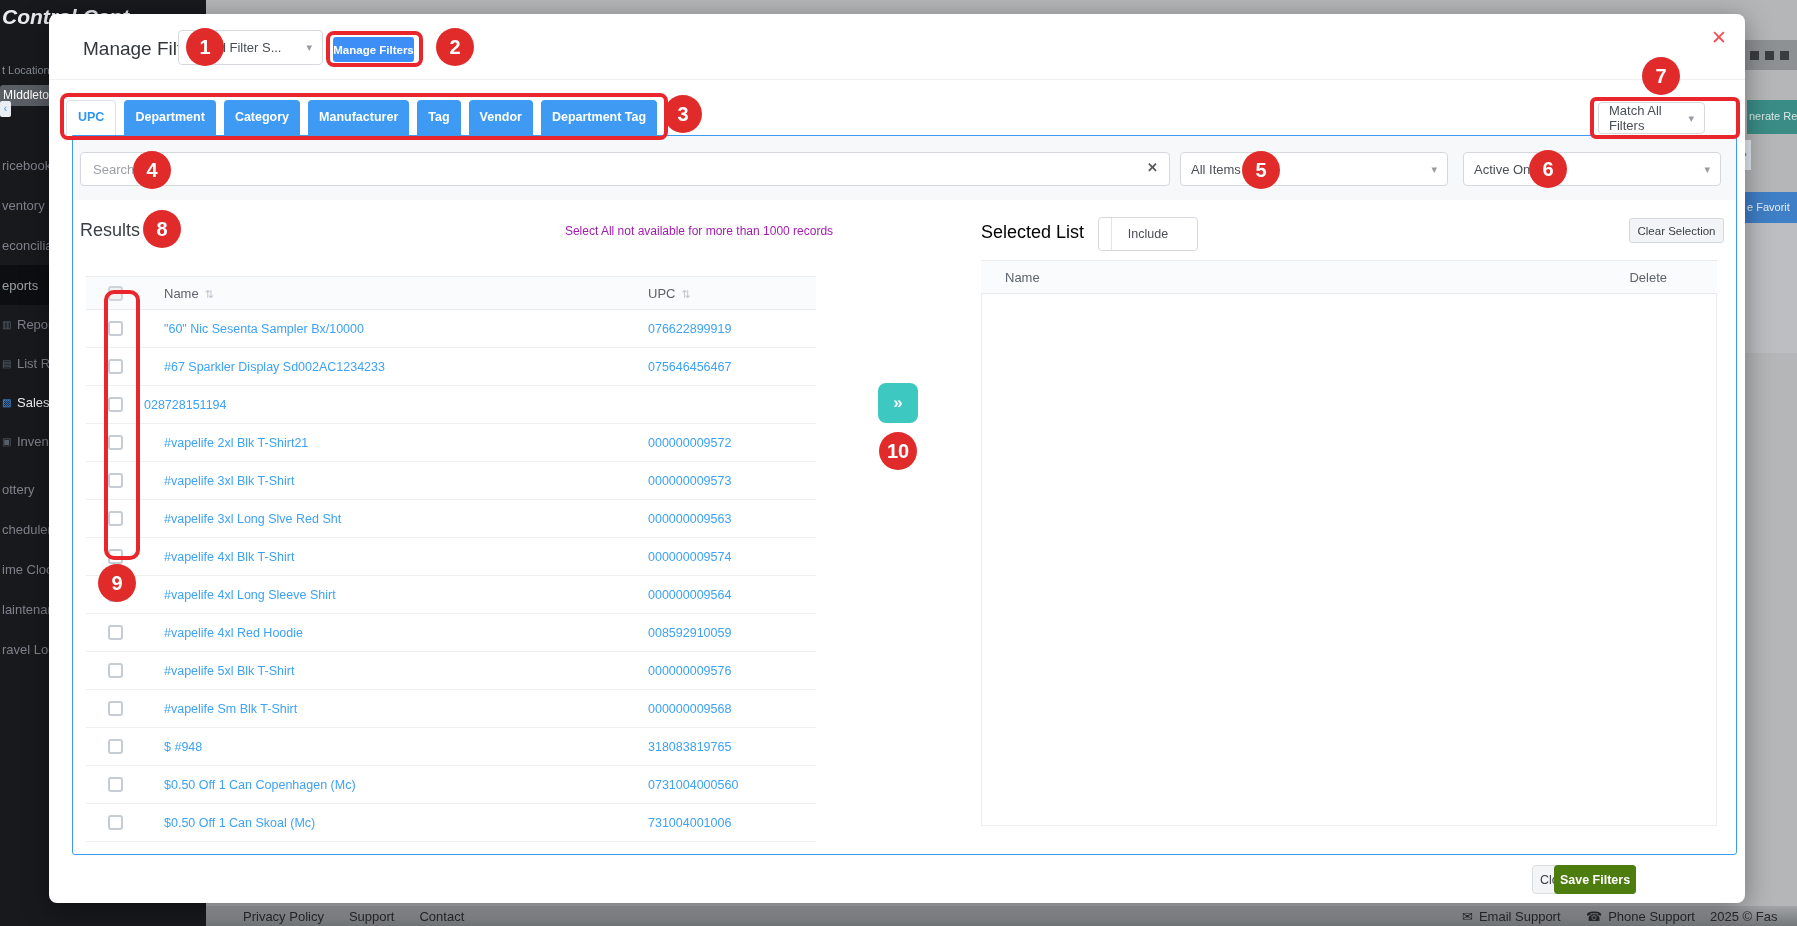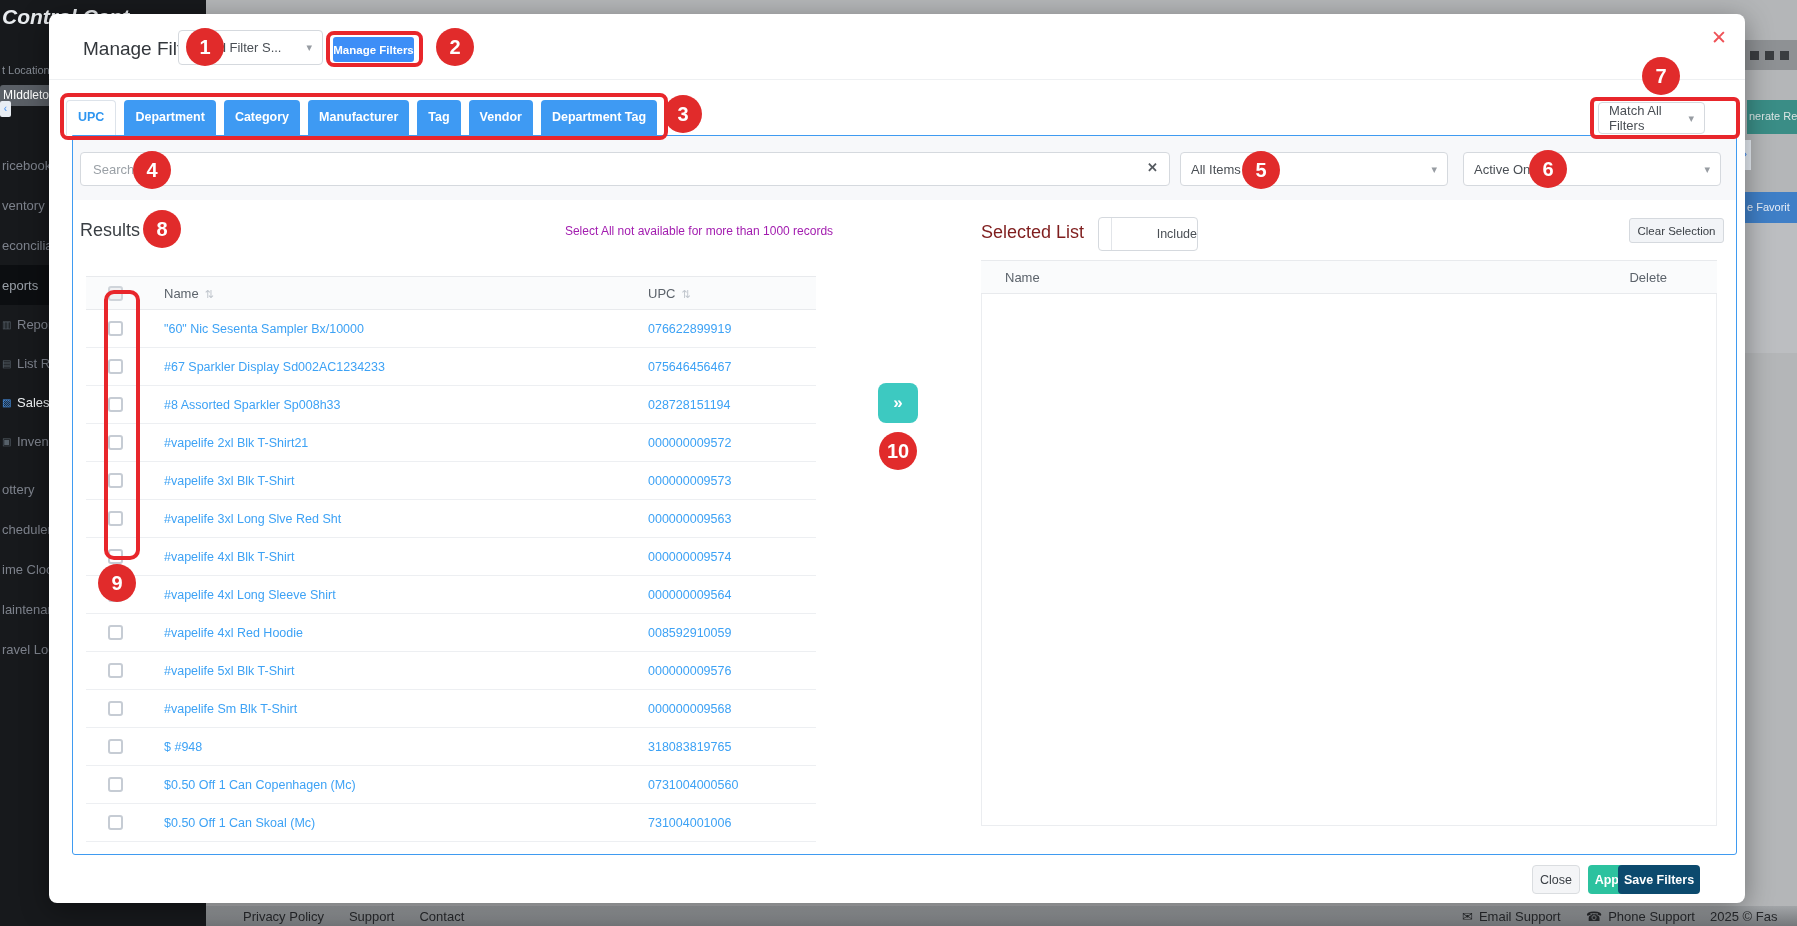--- a/index.html
+++ b/index.html
@@ -67,23 +67,23 @@
   .search-band { position:absolute; left:24px; top:122px; width:1663px; height:64px; background:#f7f8fa; }
   .search-input { position:absolute; left:31px; top:138px; width:1090px; height:34px; border:1px solid #d5d9de;
     border-radius:4px; font-size:13px; color:#4a4f55; padding:0 30px 0 12px; font-family:"Liberation Sans",sans-serif; }
   .search-input::placeholder { color:#9aa0a6; }
   .search-clear { position:absolute; left:1098px; top:146px; font-size:13px; font-weight:bold; color:#555a60; cursor:pointer; }
   .items-select { left:1131px; top:138px; width:268px; height:34px; }
   .activeonly-select { left:1414px; top:138px; width:258px; height:34px; }
 
   .results-title { position:absolute; left:31px; top:206px; font-size:18px; color:#3a3f44; }
   .results-note { position:absolute; left:400px; top:210px; width:500px; text-align:center; font-size:12px; color:#a21caf; }
-  .selected-title { position:absolute; left:932px; top:208px; font-size:18px; color:#7f1d1d; }
+  .selected-title { position:absolute; left:932px; top:208px; font-size:18px; color:#000000; }
   .include-btn { position:absolute; left:1049px; top:203px; width:100px; height:34px; background:#fff;
-    border:1px solid #d5d9de; border-radius:4px; font-size:12.5px; color:#4a4f55; cursor:pointer;text-align:right; }
+    border:1px solid #d5d9de; border-radius:4px; font-size:12.5px; color:#4a4f55; cursor:pointer; }
   .include-btn .inc-div { position:absolute; left:12px; top:0; width:1px; height:100%; background:#e2e5e9; }
   .clear-btn { position:absolute; left:1580px; top:204px; width:95px; height:25px; background:#f2f4f7;
     border:1px solid #d5d9de; border-radius:3px; font-size:11.5px; color:#3b4046; cursor:pointer; }
 
   .rtable { position:absolute; left:37px; top:262px; width:730px; font-size:12.5px; }
   .rhead { display:grid; grid-template-columns:58px 1fr 168px; align-items:center; height:34px;
     background:#fafbfc; border-top:1px solid #e8eaed; border-bottom:1px solid #e8eaed; color:#5c636b; font-size:13px; }
   .rrow { display:grid; grid-template-columns:58px 1fr 168px; align-items:center; height:38px; border-bottom:1px solid #edeff2; }
   .cellcb { display:flex; justify-content:center; }
   .cb { width:15px; height:15px; border:2px solid #c6ccd4; border-radius:3px; background:#fff; cursor:pointer; }
@@ -96,21 +96,21 @@
     border:none; border-radius:8px; color:#fff; font-size:17px; font-weight:bold; cursor:pointer; }
 
   .stable { position:absolute; left:932px; top:246px; width:736px; }
   .shead { display:flex; justify-content:space-between; align-items:center; height:34px; background:#fafbfc;
     border-top:1px solid #e8eaed; border-bottom:1px solid #e8eaed; color:#5c636b; font-size:13px; padding:0 50px 0 24px; }
   .sbody { height:532px; border-left:1px solid #ebedf0; border-right:1px solid #ebedf0; border-bottom:1px solid #ebedf0; background:#fff; }
 
   .m-footer-btn { position:absolute; top:851px; height:29px; border-radius:4px; font-size:12.5px; cursor:pointer; }
   .close-btn { left:1483px; width:48px; background:#f4f5f7; border:1px solid #dadde0; color:#3b4046; }
   .apply-btn { left:1539px; width:48px; background:#2cc29f; border:none; color:#fff; font-weight:bold; }
-  .save-btn  { left:1569px; width:82px; background:#0c4a6e; border:none; color:#fff; font-weight:bold; }
+  .save-btn  { left:1505px; width:82px; background:#4d7c0f; border:none; color:#fff; font-weight:bold; }
 
   
   .badge { position:absolute; width:38px; height:38px; border-radius:50%; background:#e12b2b; color:#fff;
     font-size:20px; font-weight:bold; text-align:center; line-height:38px; z-index:30; }
   .rbox { position:absolute; border:4px solid #e8262b; border-radius:8px; z-index:25; pointer-events:none; }
   .box-manage { left:277px; top:17px; width:97px; height:36px; }
   .box-tabs { left:11px; top:79px; width:608px; height:47px; }
   .box-match { left:1541px; top:83px; width:150px; height:42px; border-radius:6px; }
   .box-checkcol { left:55px; top:276px; width:36px; height:270px; border-radius:10px; }
 </style>
@@ -266,21 +266,20 @@
         <span class="cellcb">
           <span class="cb"></span>
         </span>
         <a class="cellname">#67 Sparkler Display Sd002AC1234233</a>
         <a class="cellupc">075646456467</a>
       </div>
       <div class="rrow">
         <span class="cellcb">
           <span class="cb"></span>
         </span>
-        <a class="cellname">#8 Assorted Sparkler Sp008h33</a>
         <a class="cellupc">028728151194</a>
       </div>
       <div class="rrow">
         <span class="cellcb">
           <span class="cb"></span>
         </span>
         <a class="cellname">#vapelife 2xl Blk T-Shirt21</a>
         <a class="cellupc">000000009572</a>
       </div>
       <div class="rrow">

